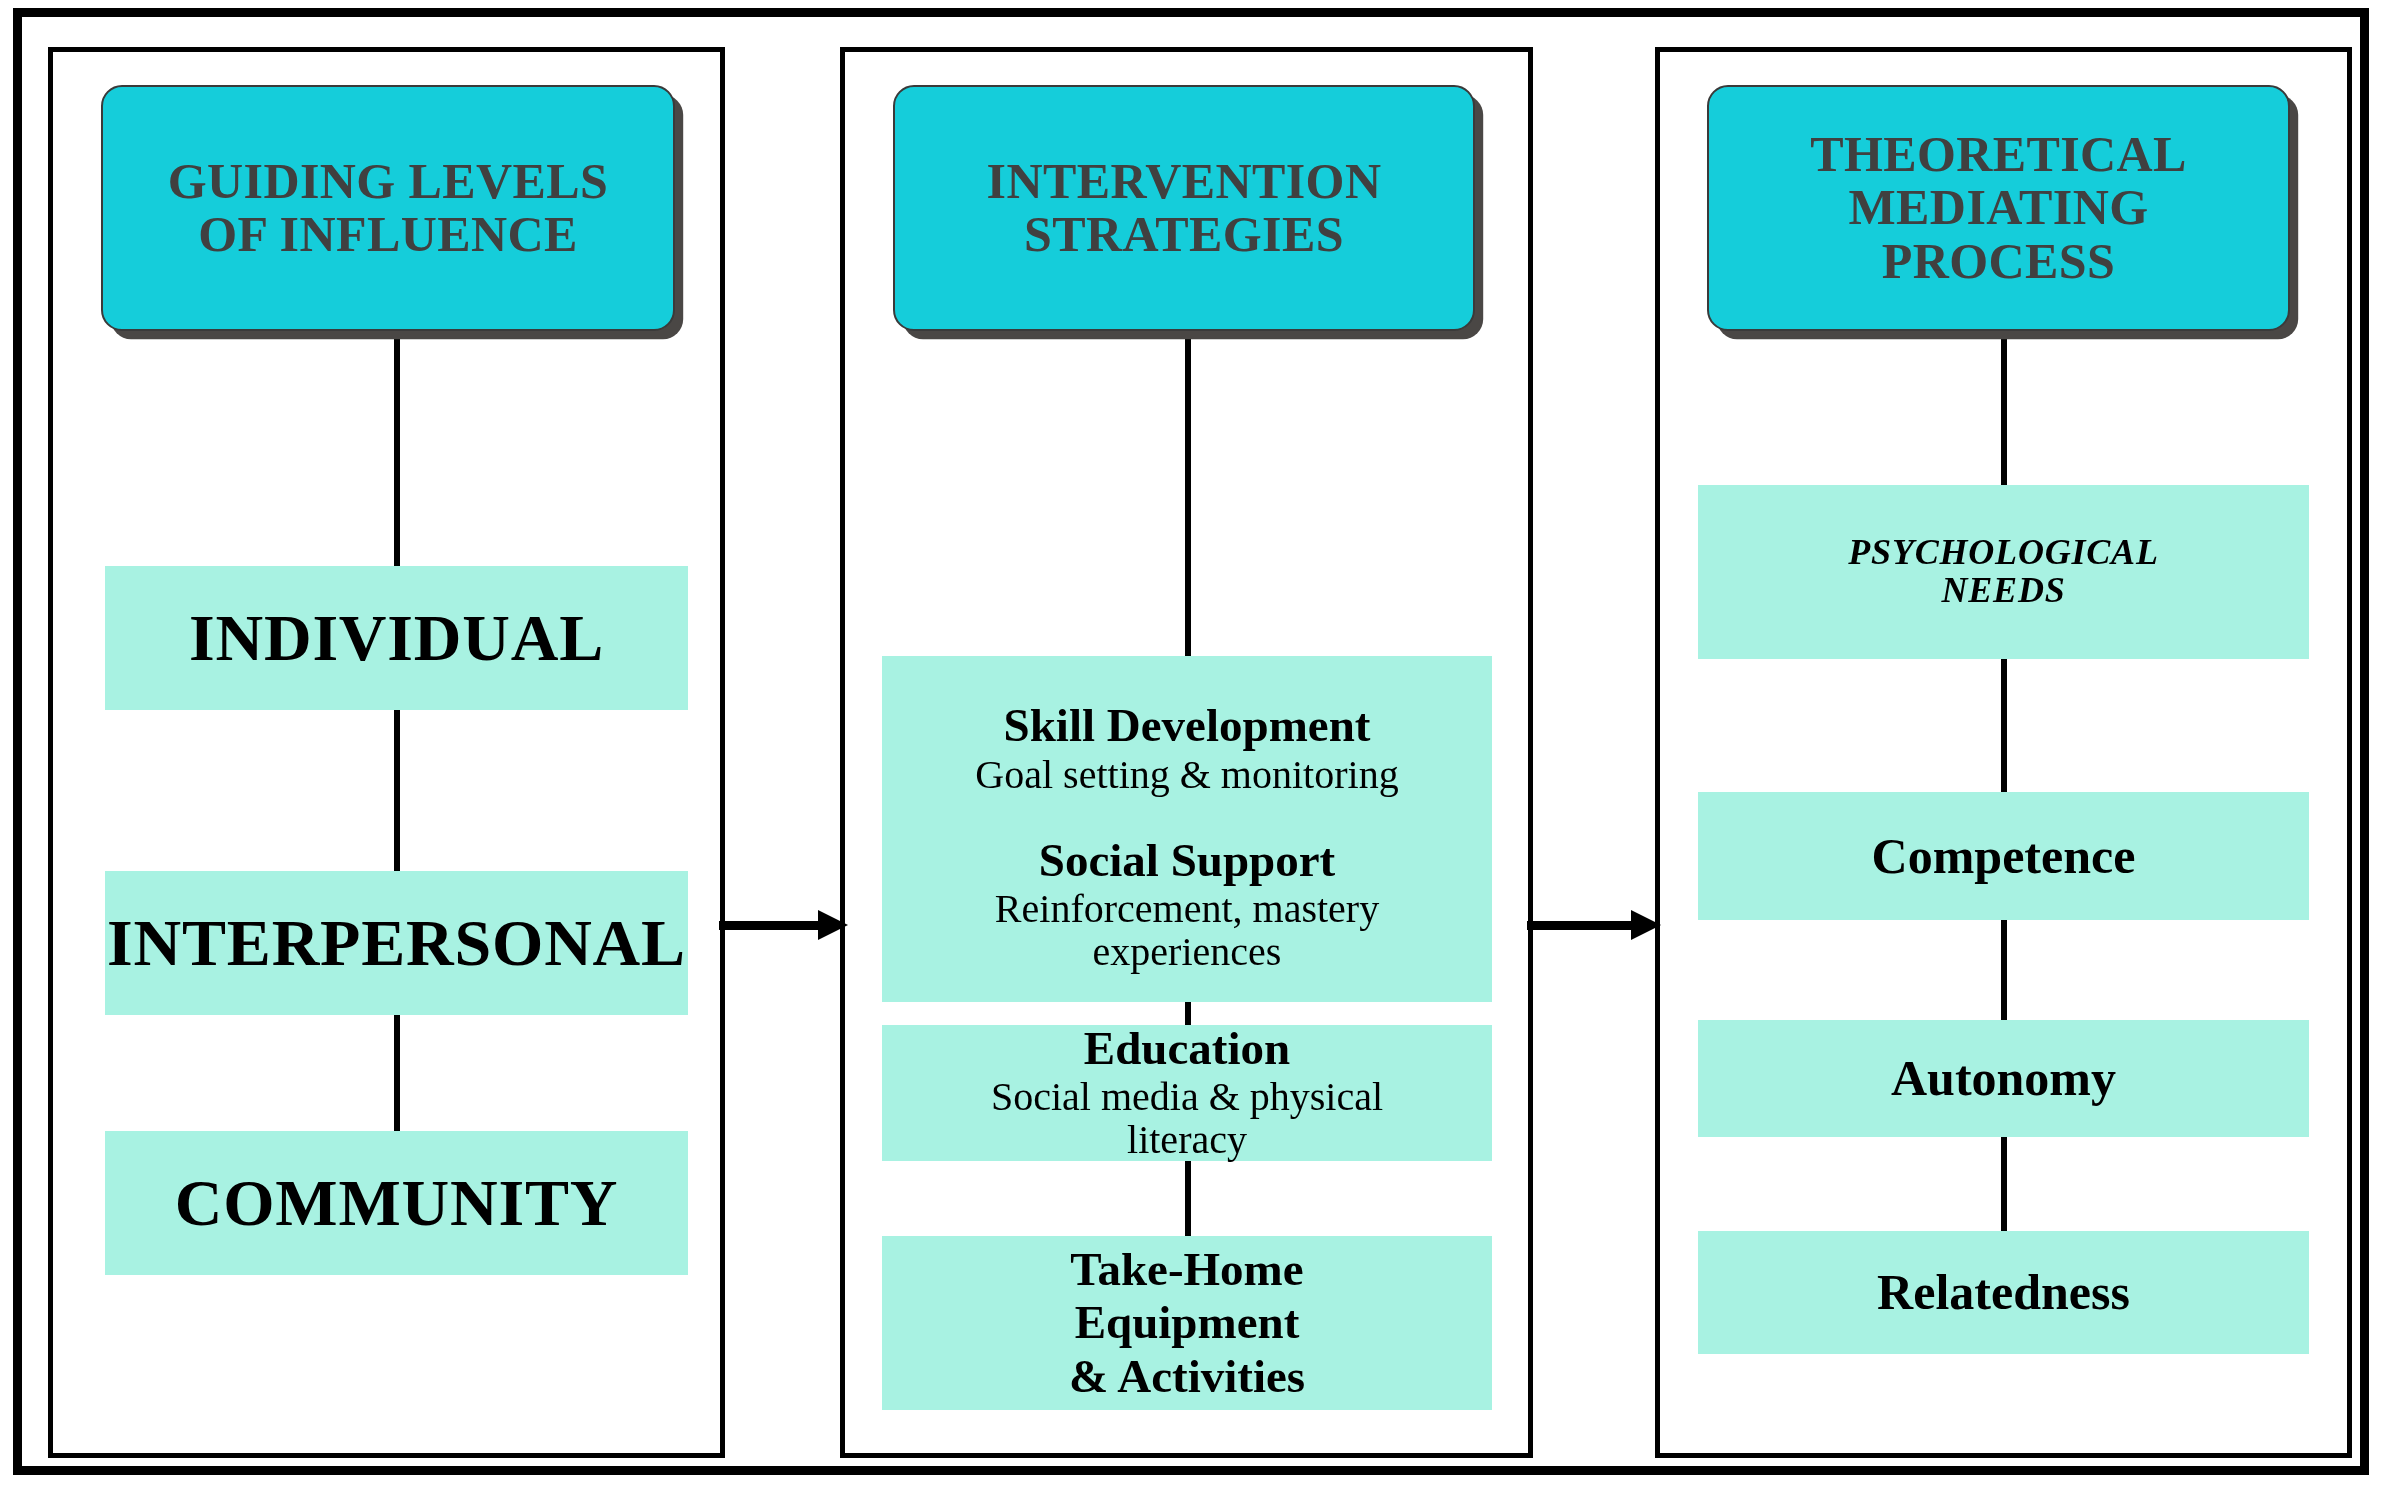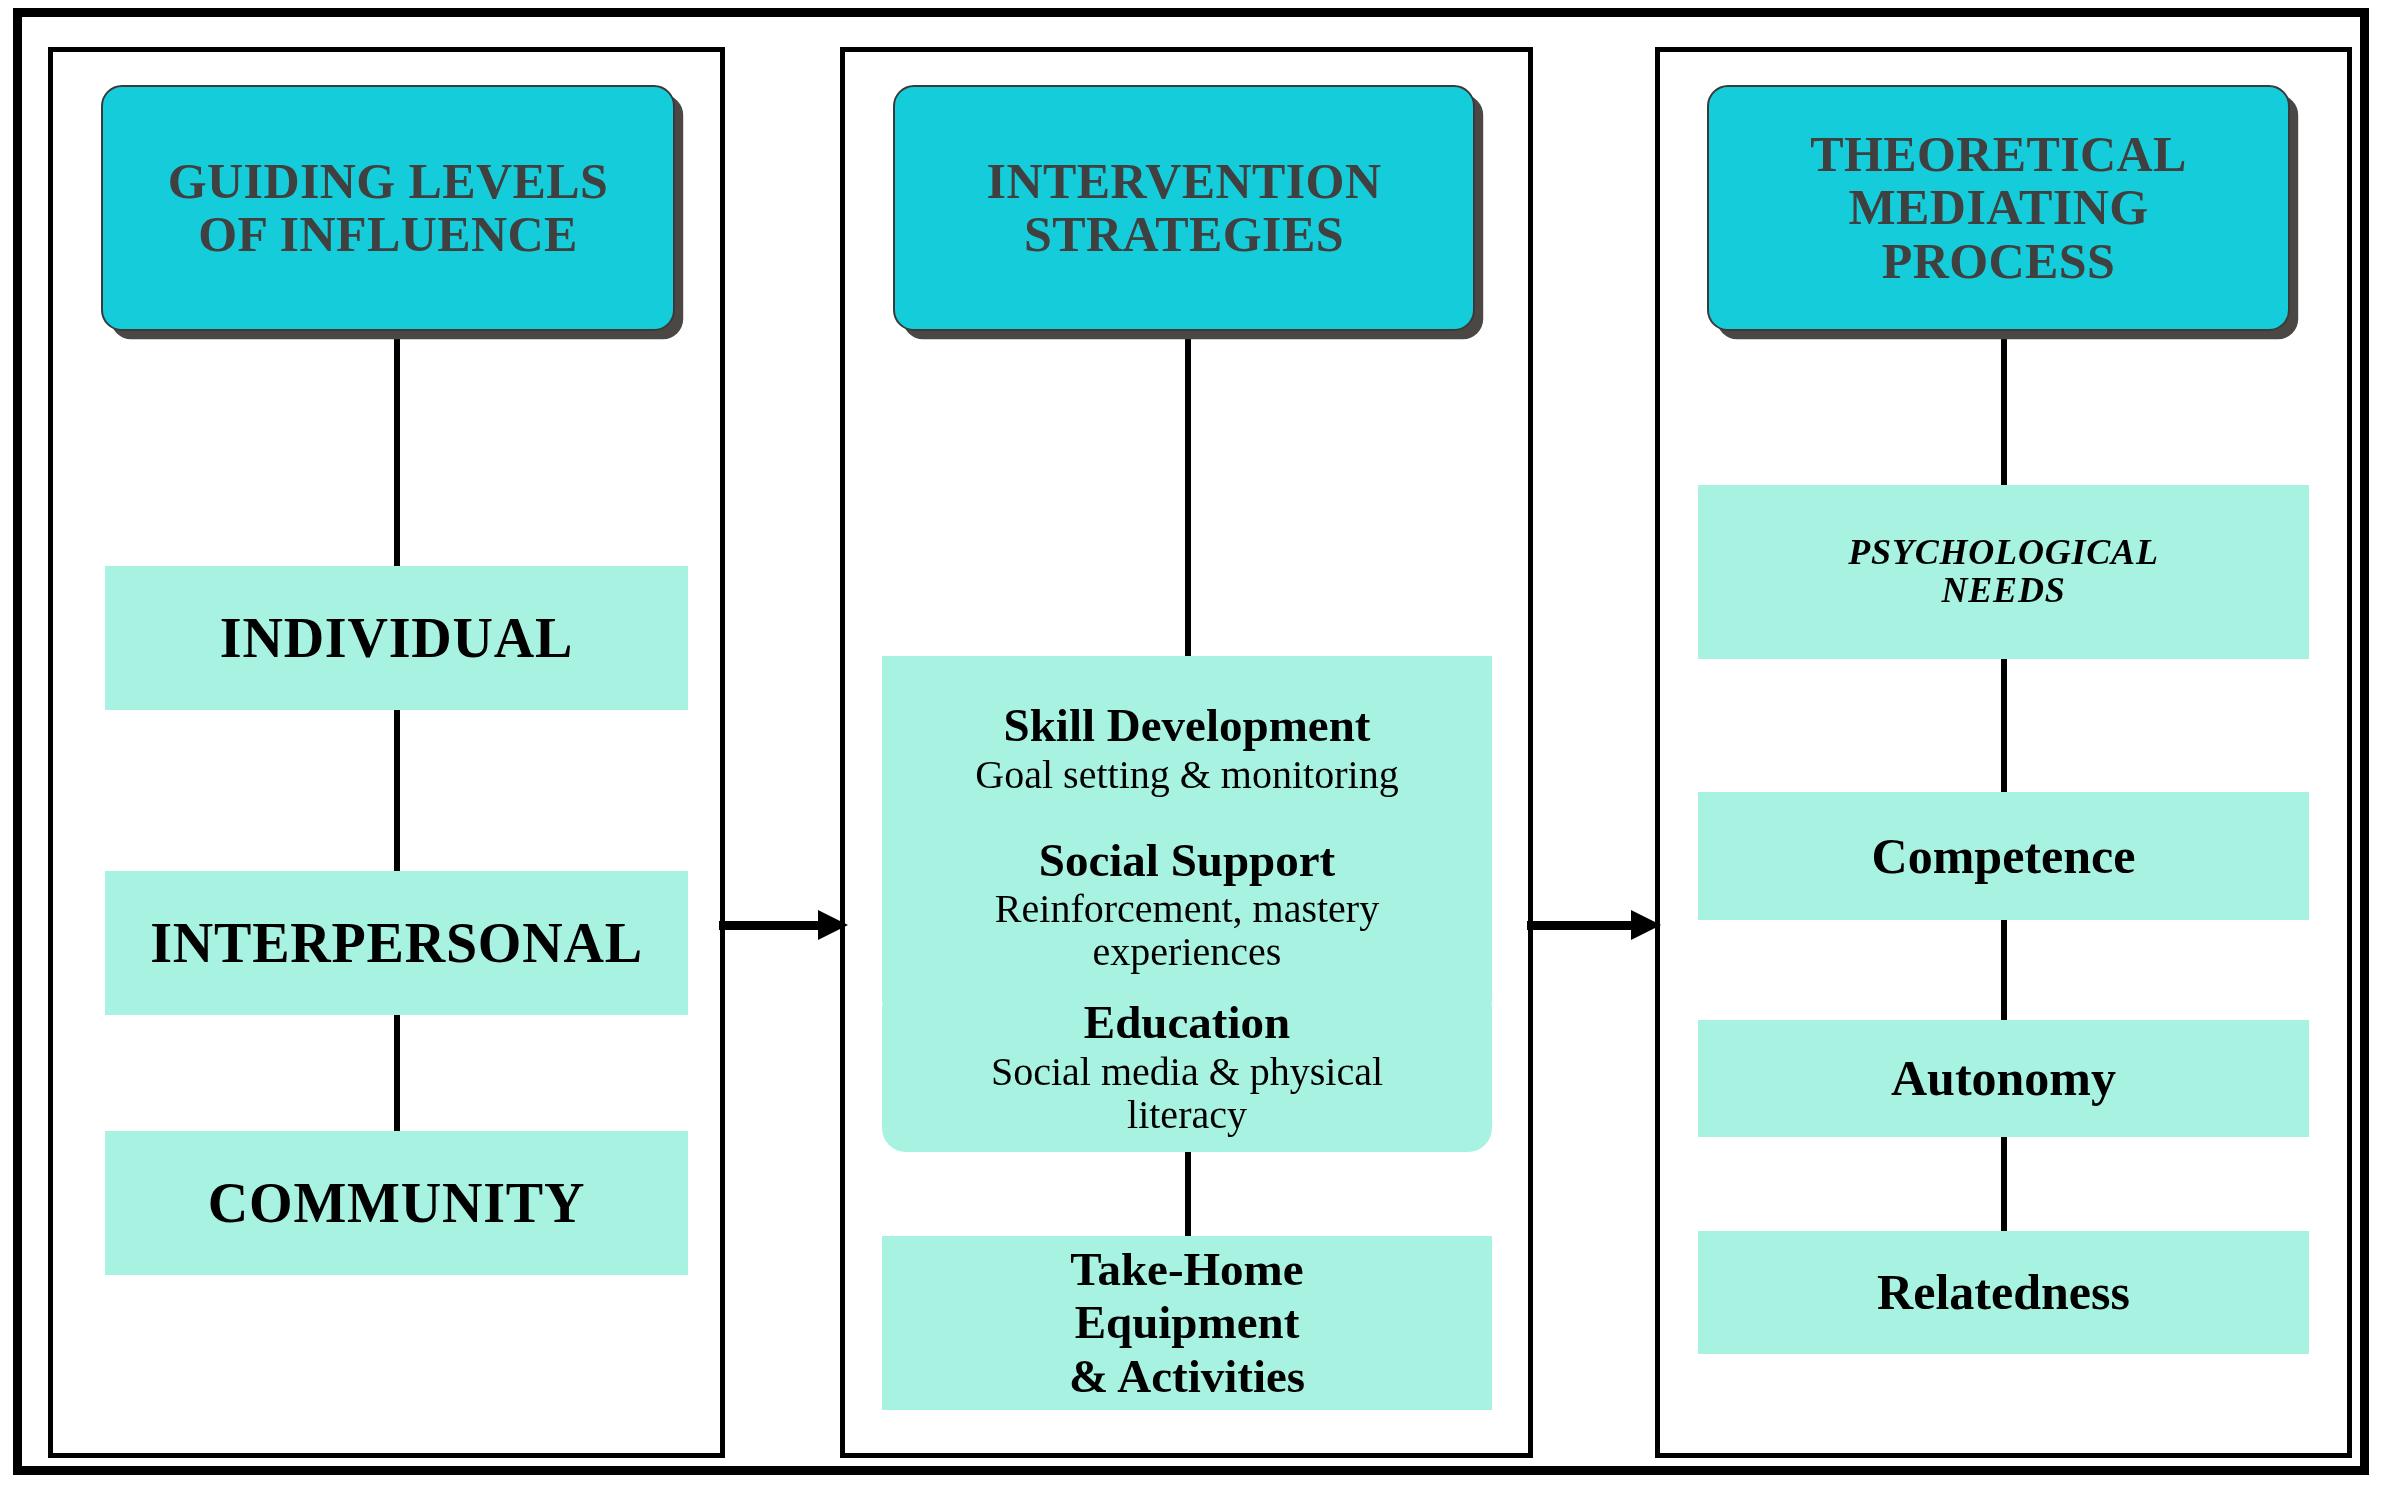--- a/index.html
+++ b/index.html
@@ -88,31 +88,31 @@
     line-height: 1.05;
     white-space: pre-line;
   }
   .item-sub {
     font-weight: normal;
     line-height: 1.07;
     white-space: pre-line;
   }
 
   
-  .lvl-box { left: 105px; width: 583px; height: 144px; font-size: 56px; letter-spacing: 0.8px; }
+  .lvl-box { left: 105px; width: 583px; height: 144px; font-size: 66px; letter-spacing: 0.8px; }
   #lvl-0 { top: 566px; }
   #lvl-1 { top: 871px; }
   #lvl-2 { top: 1131px; }
 
   
   .str-box { left: 882px; width: 610px; }
   #str-0 { top: 368px;  height: 215px; }
   #str-1 { top: 656px;  height: 186px; }
   #str-2 { top: 808px; height: 194px; }
-  #str-3 { top: 983px; height: 169px; border-radius: 24px; }
+  #str-3 { top: 1025px; height: 136px; }
   #str-4 { top: 1236px; height: 174px; }
   .str-box .item-title { font-size: 47px; }
   .str-box .item-sub   { font-size: 40px; margin-top: 3.2px; }
   #str-4 .item-title   { line-height: 1.14; }
 
   
   .prc-box { left: 1698px; width: 611px; }
   #prc-0 { top: 485px;  height: 174px; }
   #prc-1 { top: 792px;  height: 128px; }
   #prc-2 { top: 1020px; height: 117px; text-align: center; }

